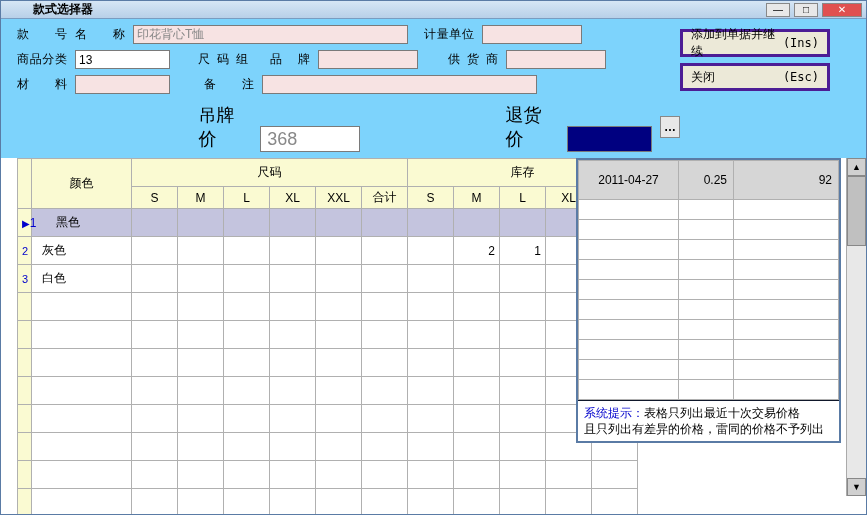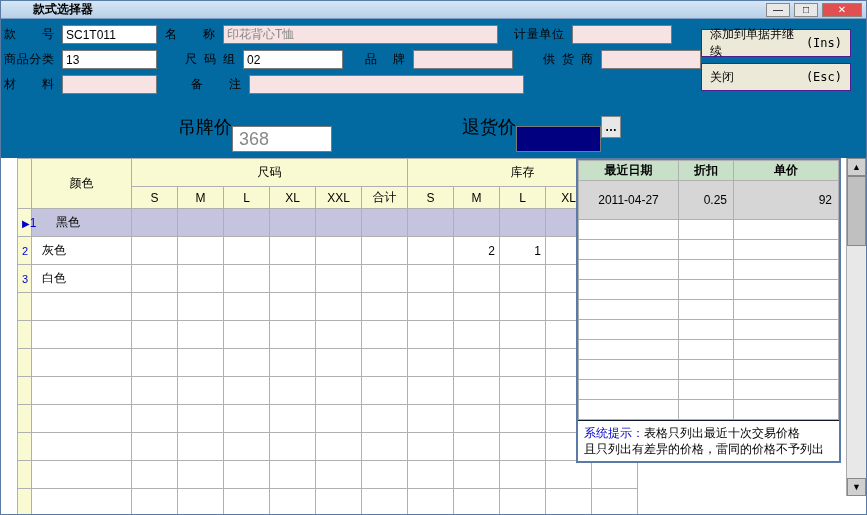--- a/index.html
+++ b/index.html
@@ -6,39 +6,39 @@
 body { background: #fff; width: 867px; height: 515px; overflow: hidden; }
 
 .window { width: 867px; height: 515px; border: 1px solid #5a7ba5; display: flex; flex-direction: column; }
 
 .titlebar { height: 18px; background: linear-gradient(#d6e6f5, #b8d0e8); display: flex; align-items: center; padding: 0 4px; border-bottom: 1px solid #7a9cc0; }
 .titlebar .title { font-weight: bold; flex: 1; margin-left: 28px; }
 .titlebar .ctrls { display: flex; gap: 4px; }
 .titlebar .ctrl { width: 24px; height: 14px; background: #e8e8e8; border: 1px solid #888; display: flex; align-items: center; justify-content: center; font-size: 10px; cursor: pointer; }
 .titlebar .ctrl.close { background: #e05050; color: #fff; width: 40px; }
 
-.form-area { background: #0369a1; padding: 6px 3px; display: flex; }
+.form-area { background: #7dd3fc; padding: 6px 16px; display: flex; }
 .form-left { flex: 1; display: flex; flex-direction: column; gap: 6px; }
 .form-right { width: 170px; display: flex; flex-direction: column; gap: 6px; padding-top: 4px; }
 .row { display: flex; align-items: center; gap: 8px; }
 .lbl { width: 50px; text-align: justify; text-align-last: justify; }
 .lbl2 { width: 50px; text-align: justify; text-align-last: justify; }
 .inp { height: 19px; border: 1px solid #7a7a7a; background: #fff; padding: 0 3px; display: inline-flex; align-items: center; }
 .inp.ro { background: #f7e3e3; color: #888; }
 .inp.w90 { width: 95px; }
 .inp.w270 { width: 275px; }
 .inp.w100 { width: 100px; }
-.big-row { display: flex; align-items: center; margin-top: 2px; }
+.big-row { display: flex; align-items: center; gap: 8px; margin-top: 2px; }
 .big-lbl { font-size: 18px; }
 .big-inp { height: 26px; border: 1px solid #7a7a7a; background: #fff; font-size: 18px; padding: 0 6px; display: inline-flex; align-items: center; color: #888; margin-top: 24px; }
 .big-inp.w100 { width: 100px; }
 .big-inp.w80 { width: 85px; }
 .btn-dots { width: 20px; height: 22px; background: #e8e8e8; border: 1px solid #888; display: inline-flex; align-items: center; justify-content: center; cursor: pointer; font-weight: bold; }
 
-.btn { height: 28px; background: #ece9d8; border: 1px solid #4c1d95; display: flex; align-items: center; justify-content: space-between; padding: 0 8px; cursor: pointer; width: 150px; }
+.btn { height: 28px; background: #ece9d8; border: 3px solid #4c1d95; display: flex; align-items: center; justify-content: space-between; padding: 0 8px; cursor: pointer; width: 150px; }
 .btn .sc { font-family: monospace; }
 
 .grid-wrap { flex: 1; position: relative; overflow: hidden; }
 .main-grid { position: absolute; left: 16px; top: 0; width: 575px; height: 100%; border-right: 1px solid #999; }
 .side-panel { position: absolute; left: 575px; top: 0; width: 265px; border: 2px solid #5a7ba5; background: #fff; }
 .vscroll { position: absolute; right: 0; top: 0; width: 20px; height: calc(100% - 18px); background: #e8e8e8; border-left: 1px solid #aaa; }
 .vscroll .arrow { height: 18px; background: #d0d0d0; border: 1px solid #888; display: flex; align-items: center; justify-content: center; font-size: 9px; cursor: pointer; }
 .vscroll .thumb { height: 70px; background: #c0c0c0; border: 1px solid #888; margin: 0; }
 
 table { border-collapse: collapse; width: 100%; }
@@ -73,31 +73,29 @@
       <div class="ctrl">—</div>
       <div class="ctrl">□</div>
       <div class="ctrl close">✕</div>
     </div>
   </div>
 
   <div class="form-area">
     <div class="form-left">
       <div class="row">
         <span class="lbl">款　号</span>
-        <span class="inp w90">SC1T011</span>
         <span class="lbl2" style="">名　称</span>
         <span class="inp ro w270">印花背心T恤</span>
         <span class="lbl2" style="margin-left:8px">计量单位</span>
         <span class="inp ro w100"></span>
       </div>
       <div class="row">
         <span class="lbl">商品分类</span>
         <span class="inp w90">13</span>
         <span class="lbl2" style="margin-left:20px">尺码组</span>
-        <span class="inp w100">02</span>
         <span class="lbl2" style="width:40px;margin-left:14px">品　牌</span>
         <span class="inp ro w100"></span>
         <span class="lbl2" style="margin-left:22px">供 货 商</span>
         <span class="inp ro w100"></span>
       </div>
       <div class="row">
         <span class="lbl">材　料</span>
         <span class="inp ro w90"></span>
         <span class="lbl2" style="margin-left:26px">备　注</span>
         <span class="inp ro w270"></span>
@@ -347,25 +345,20 @@
     </div>
 
     <div class="side-panel">
       <table>
         <colgroup>
             <col style="width:100px">
             <col style="width:55px">
             <col>
           </colgroup>
         <tbody>
-            <tr class="side-hdr">
-          <td>最近日期</td>
-          <td>折扣</td>
-          <td>单价</td>
-        </tr>
         <tr class="side-row sel">
           <td style="text-align:center">2011-04-27</td>
           <td>0.25</td>
           <td>92</td>
         </tr>
         <tr class="side-empty">
               <td></td>
               <td></td>
               <td></td>
             </tr>

